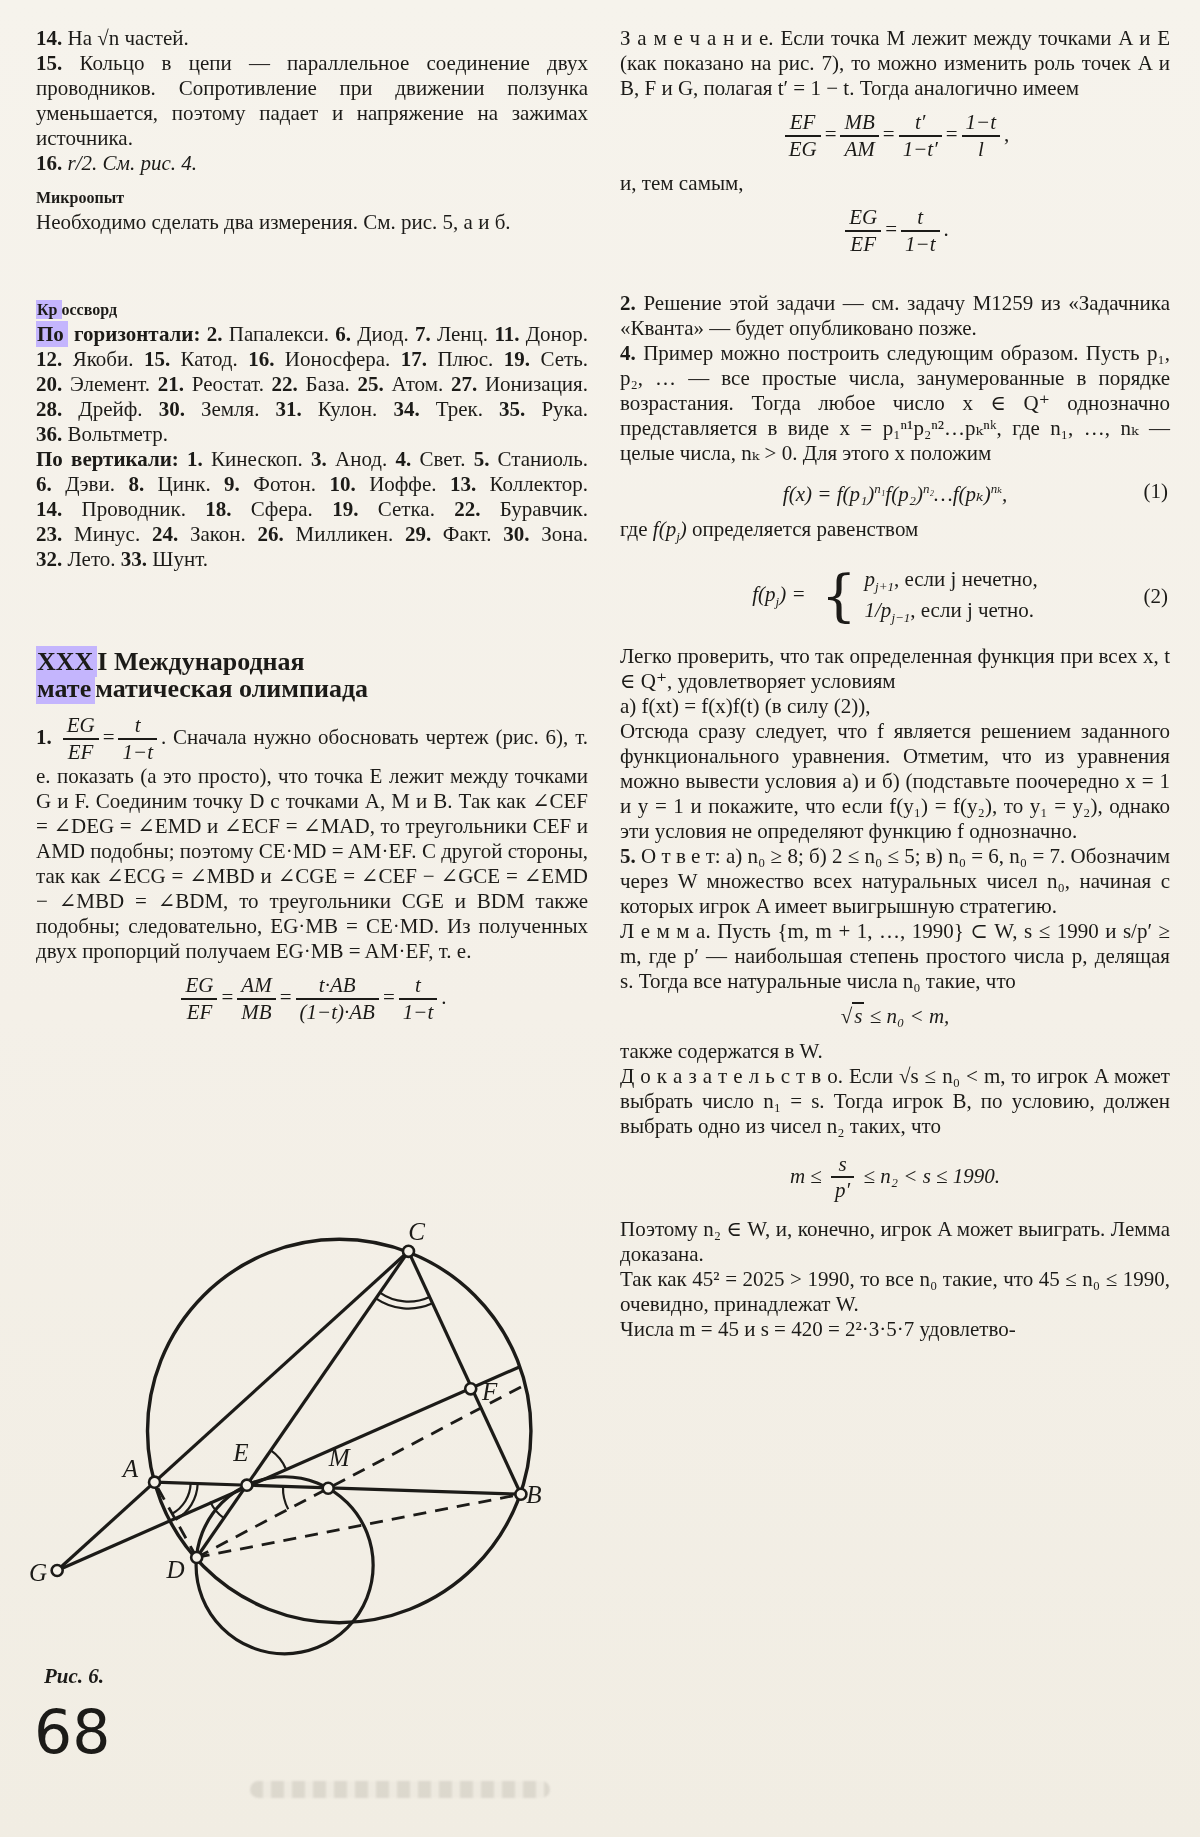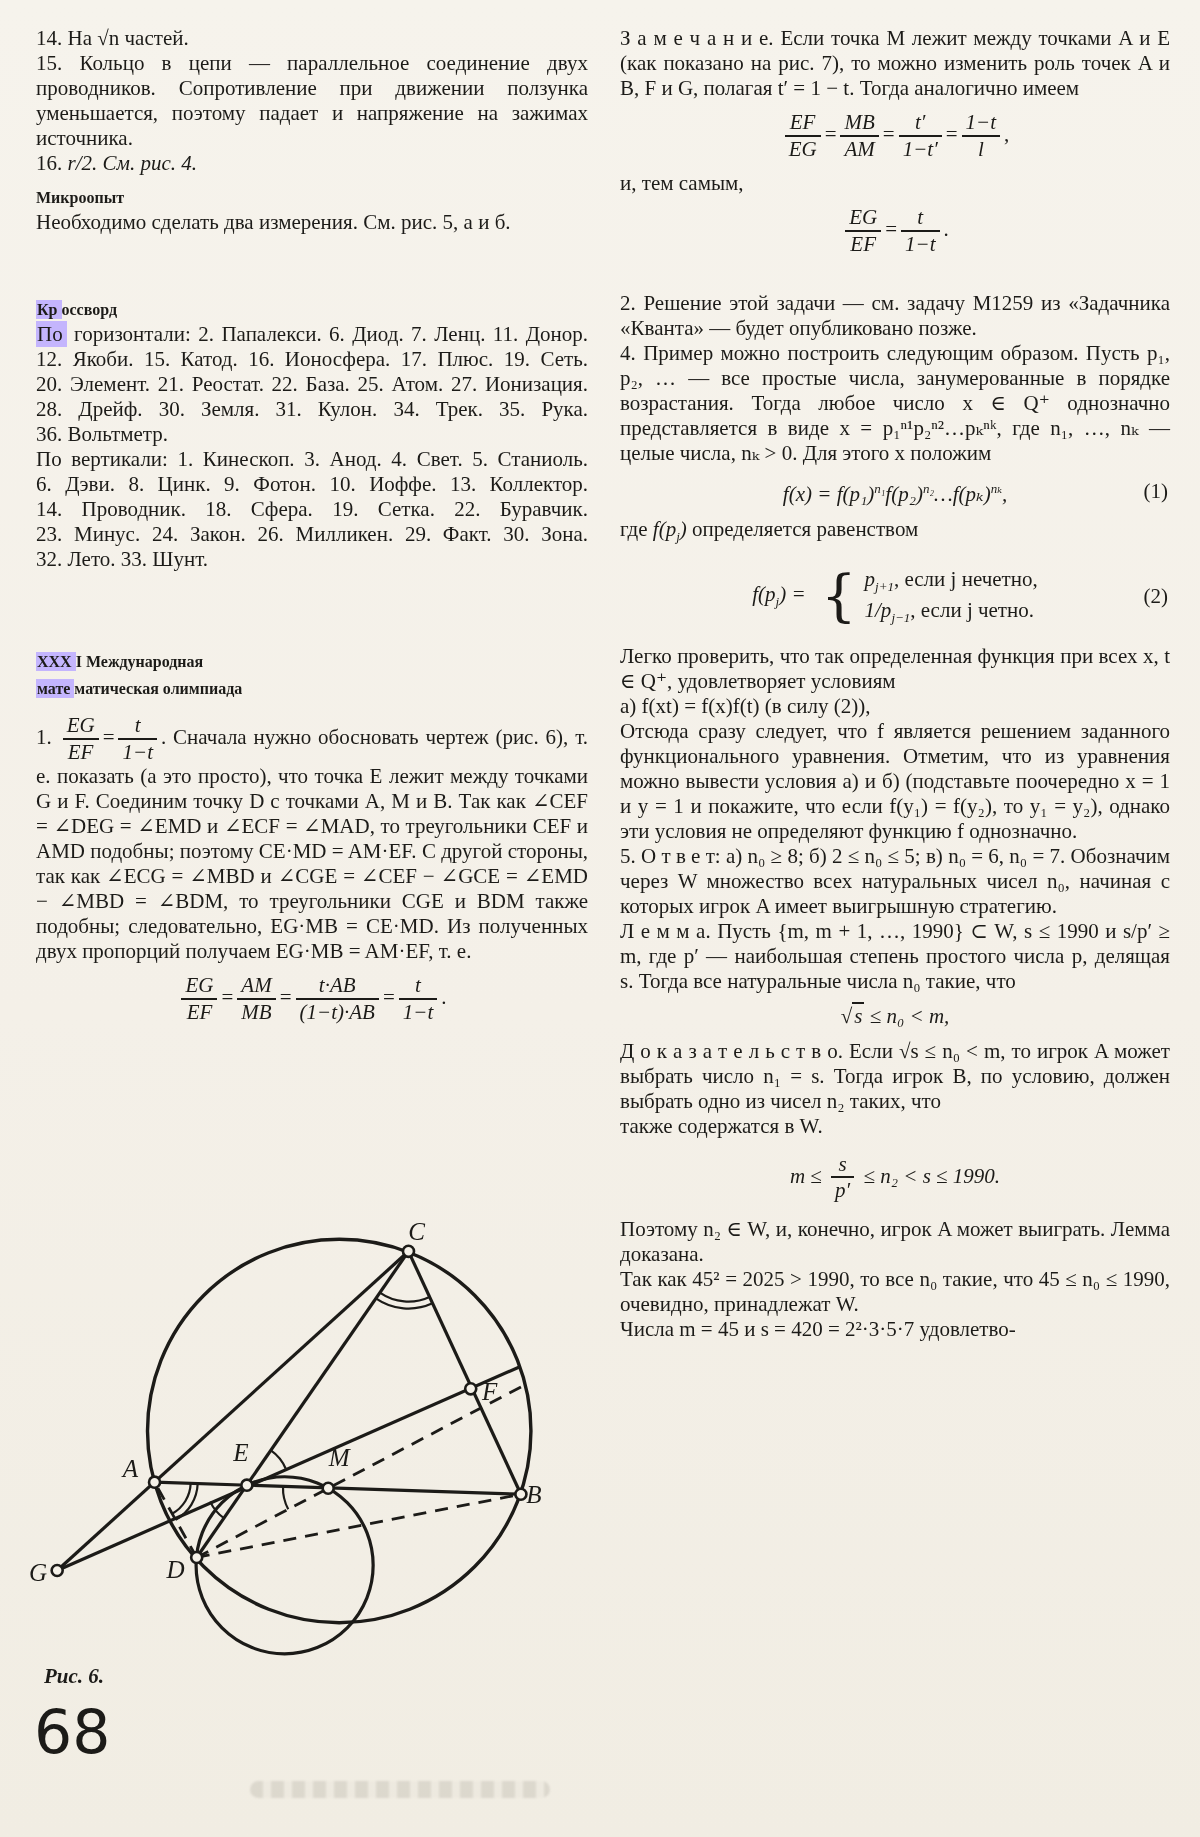--- a/index.html
+++ b/index.html
@@ -7,23 +7,23 @@
     width:1200px;height:1837px;position:relative;overflow:hidden;
     background:linear-gradient(180deg,#f6f3ec 0%,#f4f0e8 55%,#f1ede3 100%);
     font-family:"Liberation Serif","DejaVu Serif",serif;
     color:#1c1b18;font-size:21px;line-height:25px;
   }
   .col{position:absolute;top:26px;}
   .col-left{left:36px;width:552px;}
   .col-right{left:620px;width:550px;}
   p{margin:0;}
   .t{text-align:justify;}
-  b{font-weight:400;}
+  b{font-weight:700;}
   .mi{font-style:italic;}
-  h2,h3{margin:0;font-size:16px;line-height:27px;font-weight:700;}
+  h2,h3{margin:0;font-size:26px;line-height:27px;font-weight:700;}
   h3{font-size:16px;line-height:25px;}
   .mark{background:#c4b5fd;padding:1px 4px 1px 1px;}
   .micro{margin-top:9px;}
   .crossword{margin-top:62px;}
   .olympiad{margin-top:76px;}
   .sol1{margin-top:12px;}
   .frac{display:inline-block;vertical-align:middle;text-align:center;font-style:italic;margin:0 4px;}
   .fn{display:block;line-height:1.12;padding:0 4px;}
   .fd{display:block;line-height:1.18;padding:0 4px;border-top:2px solid #1c1b18;}
   .disp{position:relative;text-align:center;margin:10px 0;}
@@ -163,22 +163,22 @@
   <p class="t">а) f(xt) = f(x)f(t) (в силу (2)),</p>
   <p class="t">Отсюда сразу следует, что f является решением заданного функционального уравнения. Отметим, что из уравнения можно вывести условия а) и б) (подставьте поочередно x = 1 и y = 1 и покажите, что если f(y₁) = f(y₂), то y₁ = y₂), однако эти условия не определяют функцию f однозначно.</p>
 
   <p class="t"><b>5.</b> <span>О т в е т:</span> <span>а) n₀ ≥ 8; б) 2 ≤ n₀ ≤ 5; в) n₀ = 6, n₀ = 7. Обозначим через W множество всех натуральных чисел n₀, начиная с которых игрок A имеет выигрышную стратегию.</span></p>
   <p class="t"><span>Л е м м а.</span> <span>Пусть {m, m + 1, …, 1990} ⊂ W, s ≤ 1990 и s/p′ ≥ m, где p′ — наибольшая степень простого числа p, делящая s. Тогда все натуральные числа n₀ такие, что</span></p>
 
   <div class="disp mi">
     <span>√</span><span class="vinc">s</span><span> ≤ n₀ &lt; m,</span>
   </div>
 
+  <p class="t">также содержатся в W.</p>
   <p class="t"><span>Д о к а з а т е л ь с т в о.</span> <span>Если √s ≤ n₀ &lt; m, то игрок A может выбрать число n₁ = s. Тогда игрок B, по условию, должен выбрать одно из чисел n₂ таких, что</span></p>
-  <p class="t">также содержатся в W.</p>
 
   <div class="disp mi" style="margin:14px 0;">
     <span>m ≤ </span><span class="frac"><span class="fn">s</span><span class="fd">p′</span></span><span> ≤ n₂ &lt; s ≤ 1990.</span>
   </div>
 
   <p class="t">Поэтому n₂ ∈ W, и, конечно, игрок A может выиграть. Лемма доказана.</p>
   <p class="t">Так как 45² = 2025 &gt; 1990, то все n₀ такие, что 45 ≤ n₀ ≤ 1990, очевидно, принадлежат W.</p>
   <p class="t">Числа m = 45 и s = 420 = 2²·3·5·7 удовлетво-</p>
 </div>
 

